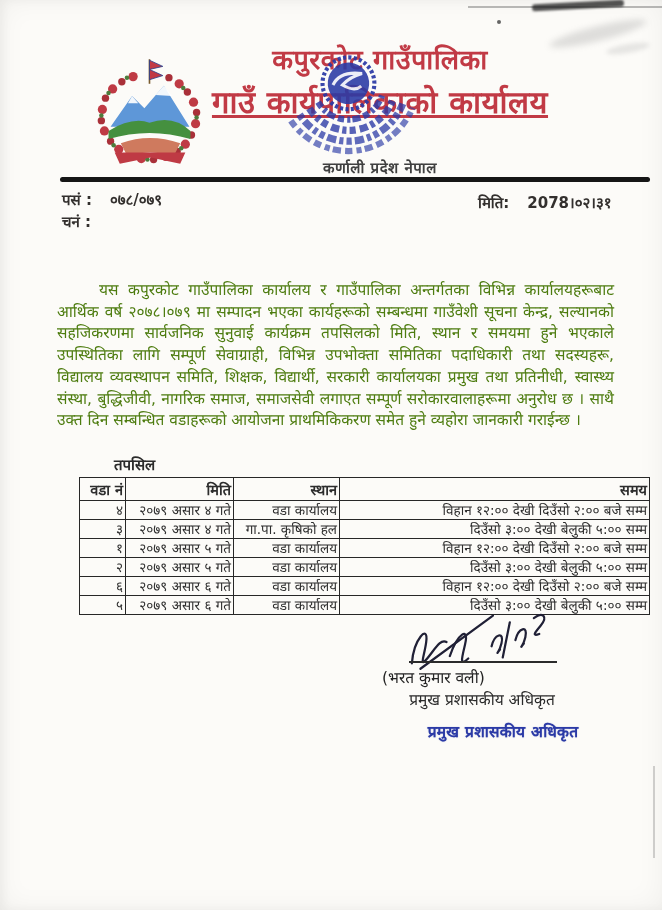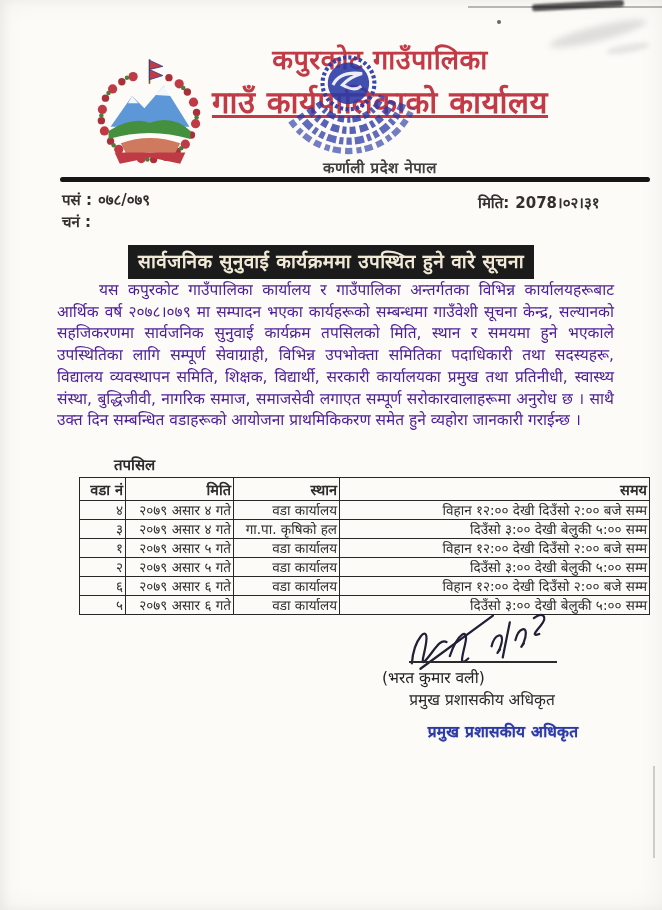--- a/index.html
+++ b/index.html
@@ -17,28 +17,28 @@
   .t3{left:150px;top:129px;width:460px;font-size:21px;}
   .t4{left:150px;top:157px;width:460px;font-size:15px;color:#404040;font-weight:bold;}
   .emblem{left:86px;top:54px;width:128px;height:120px;}
   .stamp{left:282px;top:50px;width:140px;height:140px;opacity:.93;}
   .rule{left:60px;top:177px;width:590px;height:5px;background:#161616;border-radius:3px;}
   
   .ref{font-size:15px;color:#33302e;font-weight:bold;}
   .ref-patra{left:62px;top:189px;}
   .ref-chalani{left:62px;top:211px;}
   .ref-date{left:478px;top:192px;}
-  .ref .val{margin-left:6px;}
+  .ref .val{margin-left:18px;}
   
   .subject-wrap{left:0;top:245px;width:662px;text-align:center;}
   .subject{display:inline-block;background:var(--subject_bg,#1b1b1b);color:var(--subject_text,#f1e9d6);
     font-size:19px;font-weight:bold;padding:3px 10px 5px;letter-spacing:.4px;}
   
   .body-text{left:57px;top:280px;width:557px;font-size:15.5px;line-height:21.7px;
-    text-align:justify;text-indent:42px;color:#4c1d95;margin:0;}
+    text-align:justify;text-indent:42px;color:#4d7c0f;margin:0;}
   .tapasil{left:90px;top:454px;font-size:15px;font-weight:bold;color:#2b2b2b;margin-left:24px;}
   
   table.sched{position:absolute;left:79px;top:477px;width:570px;border-collapse:collapse;
     font-size:13.5px;color:#2d2d2d;table-layout:fixed;}
   table.sched th, table.sched td{border:1.6px solid #272727;text-align:right;padding:0 2px;
     overflow:hidden;white-space:nowrap;}
   table.sched th{height:22px;font-size:14.5px;font-weight:bold;}
   table.sched td{height:17px;}
   
   .sig-svg{left:396px;top:610px;width:172px;height:62px;transform:rotate(-5deg);}
@@ -137,23 +137,20 @@
   <div class="abs ref ref-patra">
     <span>पसं :</span><span class="val">०७८/०७९</span>
   </div>
   <div class="abs ref ref-chalani">
     <span>चनं :</span>
   </div>
   <div class="abs ref ref-date">
     <span>मिति:</span><span class="val">2078।०२।३१</span>
   </div>
 
-  <div class="abs subject-wrap">
-    <span class="subject">सार्वजनिक सुनुवाई कार्यक्रममा उपस्थित हुने वारे सूचना</span>
-  </div>
 
   <p class="abs body-text">यस कपुरकोट गाउँपालिका कार्यालय र गाउँपालिका अन्तर्गतका विभिन्न कार्यालयहरूबाट आर्थिक वर्ष २०७८।०७९ मा सम्पादन भएका कार्यहरूको सम्बन्धमा गाउँवेशी सूचना केन्द्र, सल्यानको सहजिकरणमा सार्वजनिक सुनुवाई कार्यक्रम तपसिलको मिति, स्थान र समयमा हुने भएकाले उपस्थितिका लागि सम्पूर्ण सेवाग्राही, विभिन्न उपभोक्ता समितिका पदाधिकारी तथा सदस्यहरू, विद्यालय व्यवस्थापन समिति, शिक्षक, विद्यार्थी, सरकारी कार्यालयका प्रमुख तथा प्रतिनीधी, स्वास्थ्य संस्था, बुद्धिजीवी, नागरिक समाज, समाजसेवी लगाएत सम्पूर्ण सरोकारवालाहरूमा अनुरोध छ । साथै उक्त दिन सम्बन्धित वडाहरूको आयोजना प्राथमिकिकरण समेत हुने व्यहोरा जानकारी गराईन्छ ।</p>
 
   <div class="abs tapasil">तपसिल</div>
 
   <table class="sched">
     <colgroup>
         <col style="width:46px">
         <col style="width:108px">
         <col style="width:106px">

